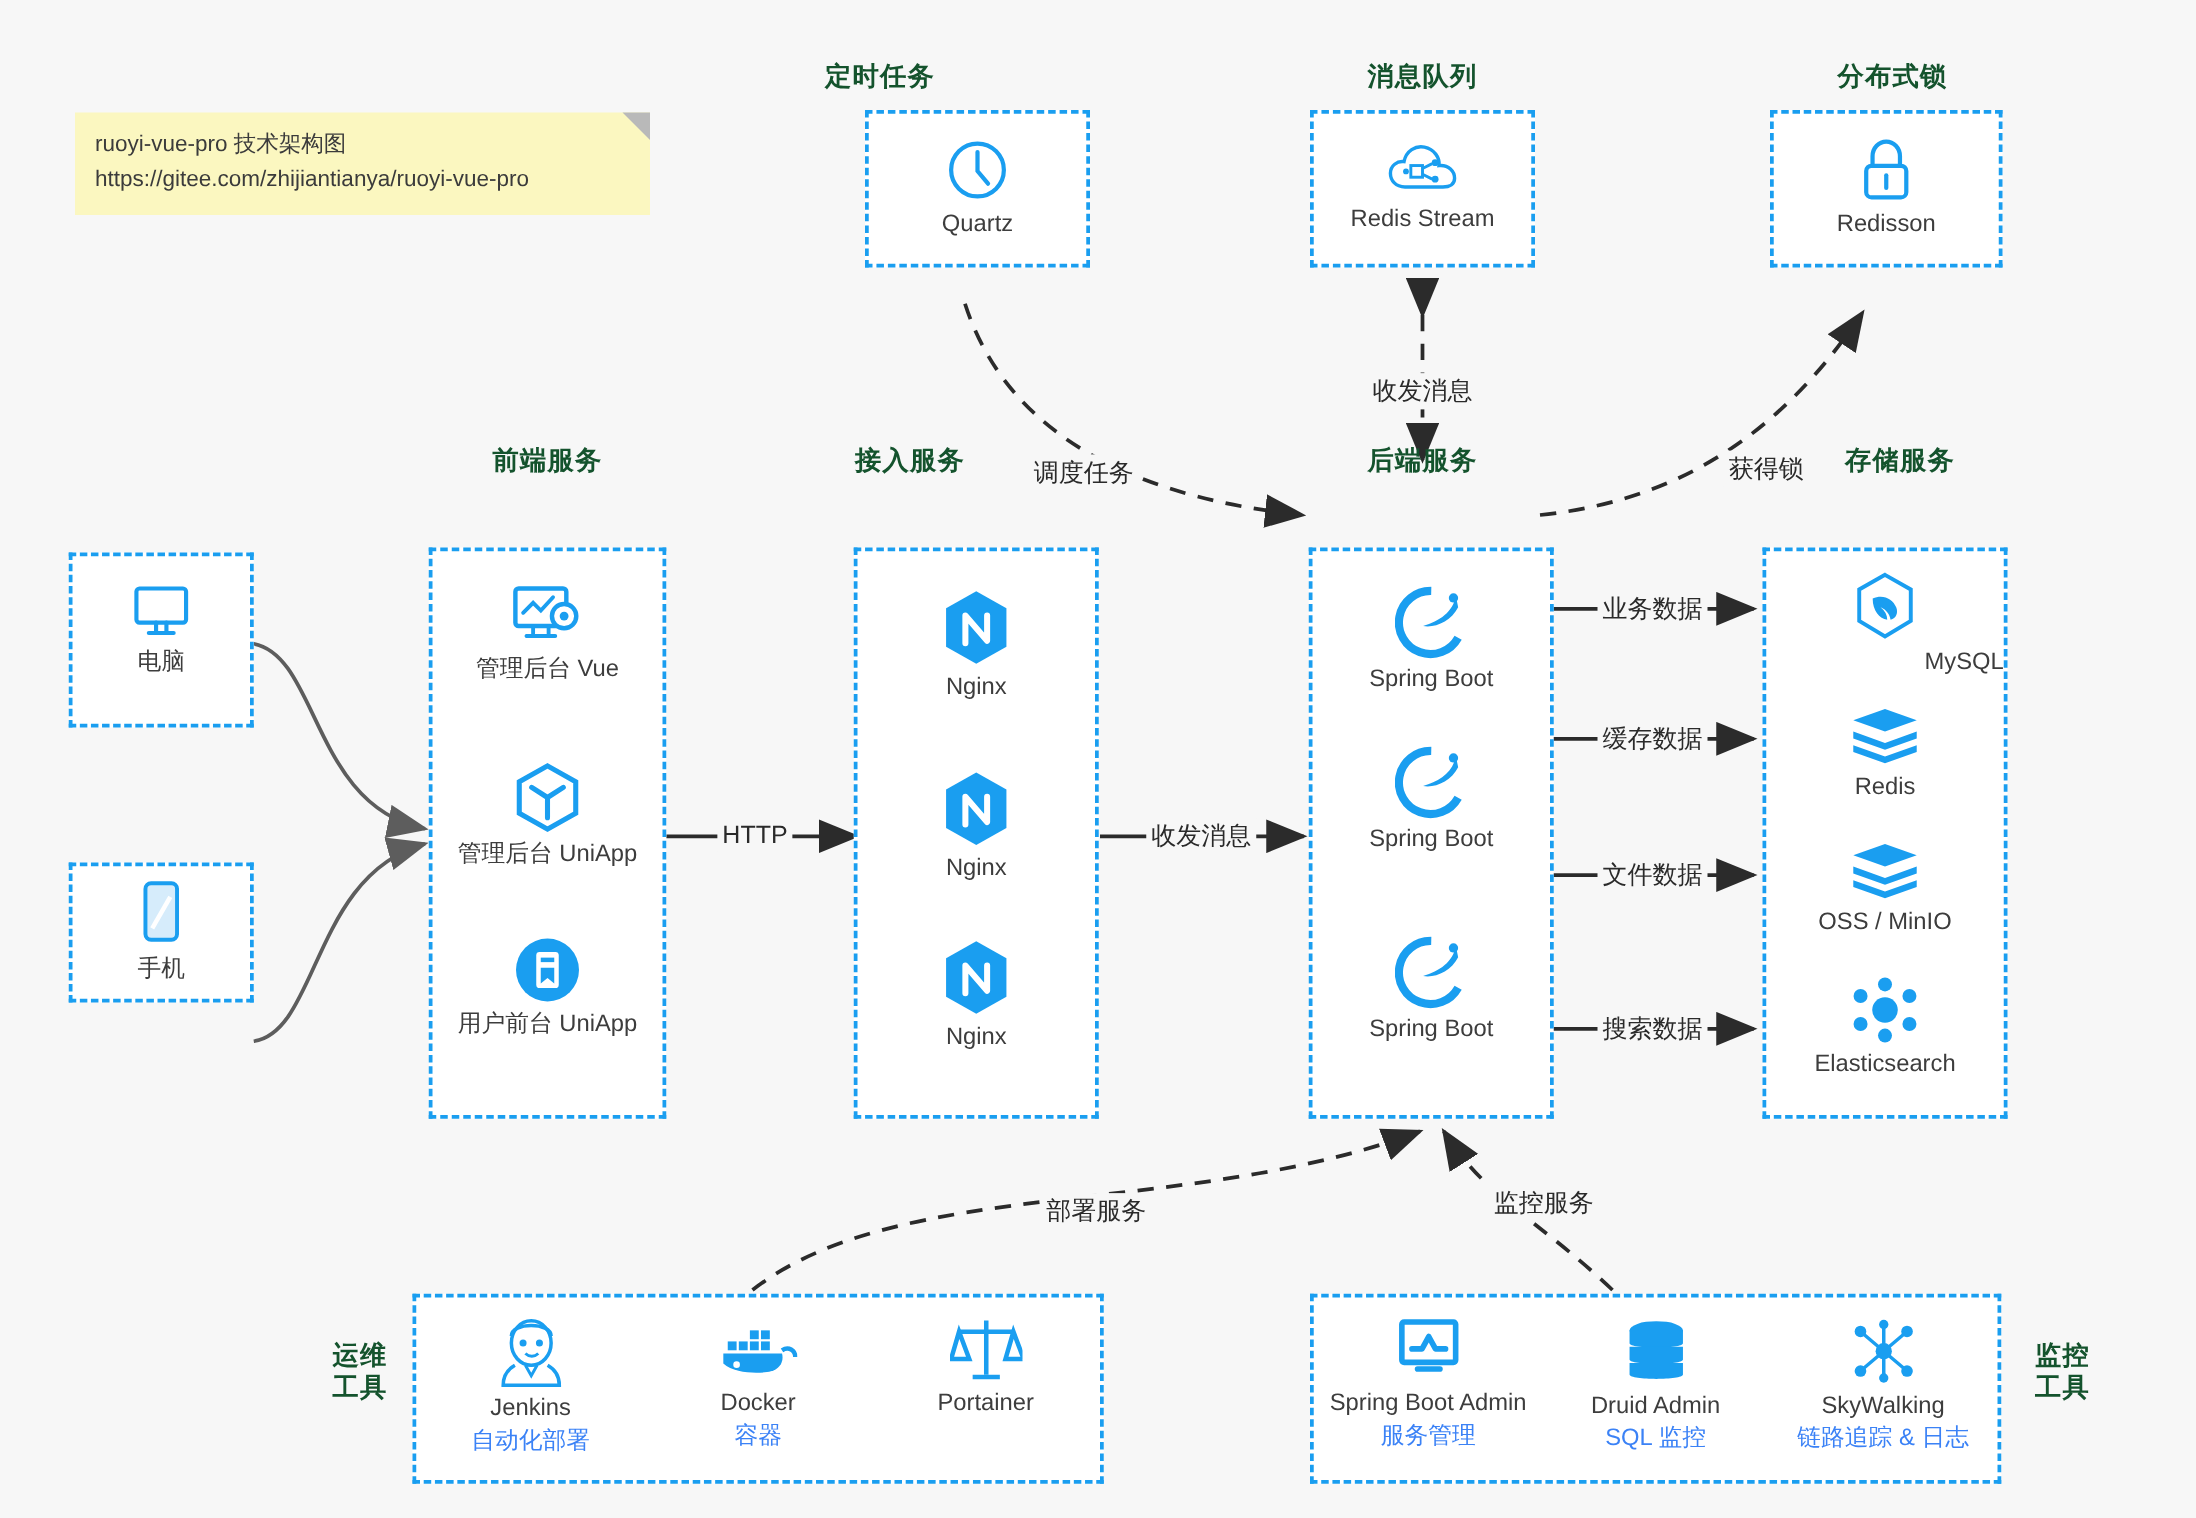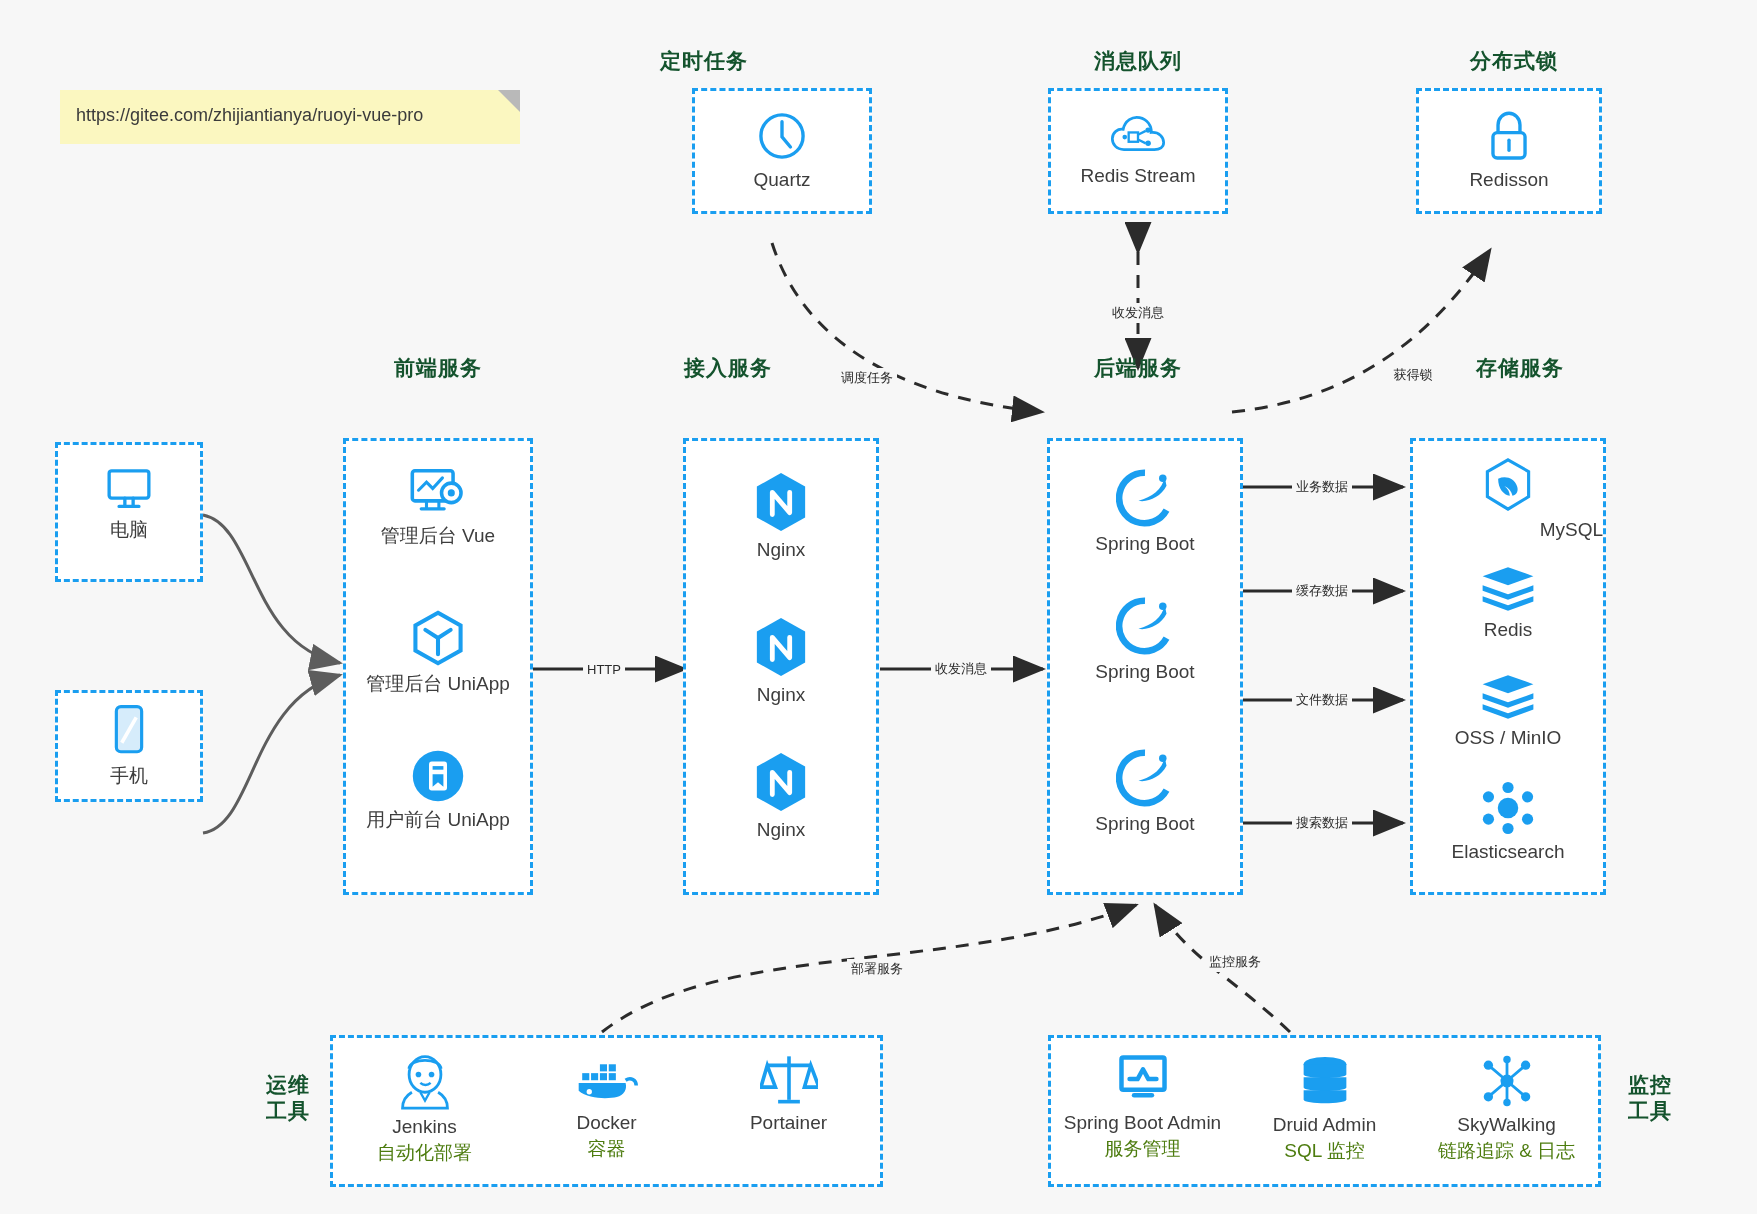--- a/index.html
+++ b/index.html
@@ -71,30 +71,30 @@
   }
   .node .cap {
     font-size: 19px;
     color: #3d3d3d;
     margin-top: 4px;
     white-space: nowrap;
     line-height: 1.35;
   }
   .node .cap2 {
     font-size: 19px;
-    color: #4d7c0f;
+    color: #3b82f6;
     white-space: nowrap;
     line-height: 1.35;
   }
   .ic { display: block; margin: 0 auto; }
 
   
   .elabel {
     position: absolute;
-    font-size: 13px;
+    font-size: 20px;
     color: #2a2a2a;
     background: #f7f7f7;
     padding: 1px 4px;
     white-space: nowrap;
     transform: translate(-50%, -50%);
   }
 </style>
 </head>
 <body>
 
@@ -131,20 +131,21 @@
 
     <path d="M1232,412 C1350,400 1430,340 1490,250" fill="none" stroke="#2b2b2b" stroke-width="3" stroke-dasharray="13,10" marker-end="url(#arrowDash)"></path>
 
     <path d="M602,1032 C720,940 950,975 1136,905" fill="none" stroke="#2b2b2b" stroke-width="3" stroke-dasharray="13,10" marker-end="url(#arrowDash)"></path>
 
     <path d="M1290,1032 C1230,975 1190,960 1155,905" fill="none" stroke="#2b2b2b" stroke-width="3" stroke-dasharray="13,10" marker-end="url(#arrowDash)"></path>
   </svg>
 
   <div class="note" style="left:60px; top:90px; width:460px;">
     <div class="fold"></div>
+    <div>ruoyi-vue-pro 技术架构图</div>
     <div>https://gitee.com/zhijiantianya/ruoyi-vue-pro</div>
   </div>
 
   <div class="grp-title" style="left:624px; top:47px; width:160px;">定时任务</div>
   <div class="box" style="left:692px; top:88px; width:180px; height:126px;">
     <div class="node" style="top:18px;">
       <svg class="ic" width="54" height="54" viewBox="0 0 64 64">
         <circle cx="32" cy="32" r="25" fill="none" stroke="#1a9ef0" stroke-width="4"></circle>
         <path d="M32 15 L32 33 L42 45" fill="none" stroke="#1a9ef0" stroke-width="4" stroke-linecap="round"></path>
       </svg>

